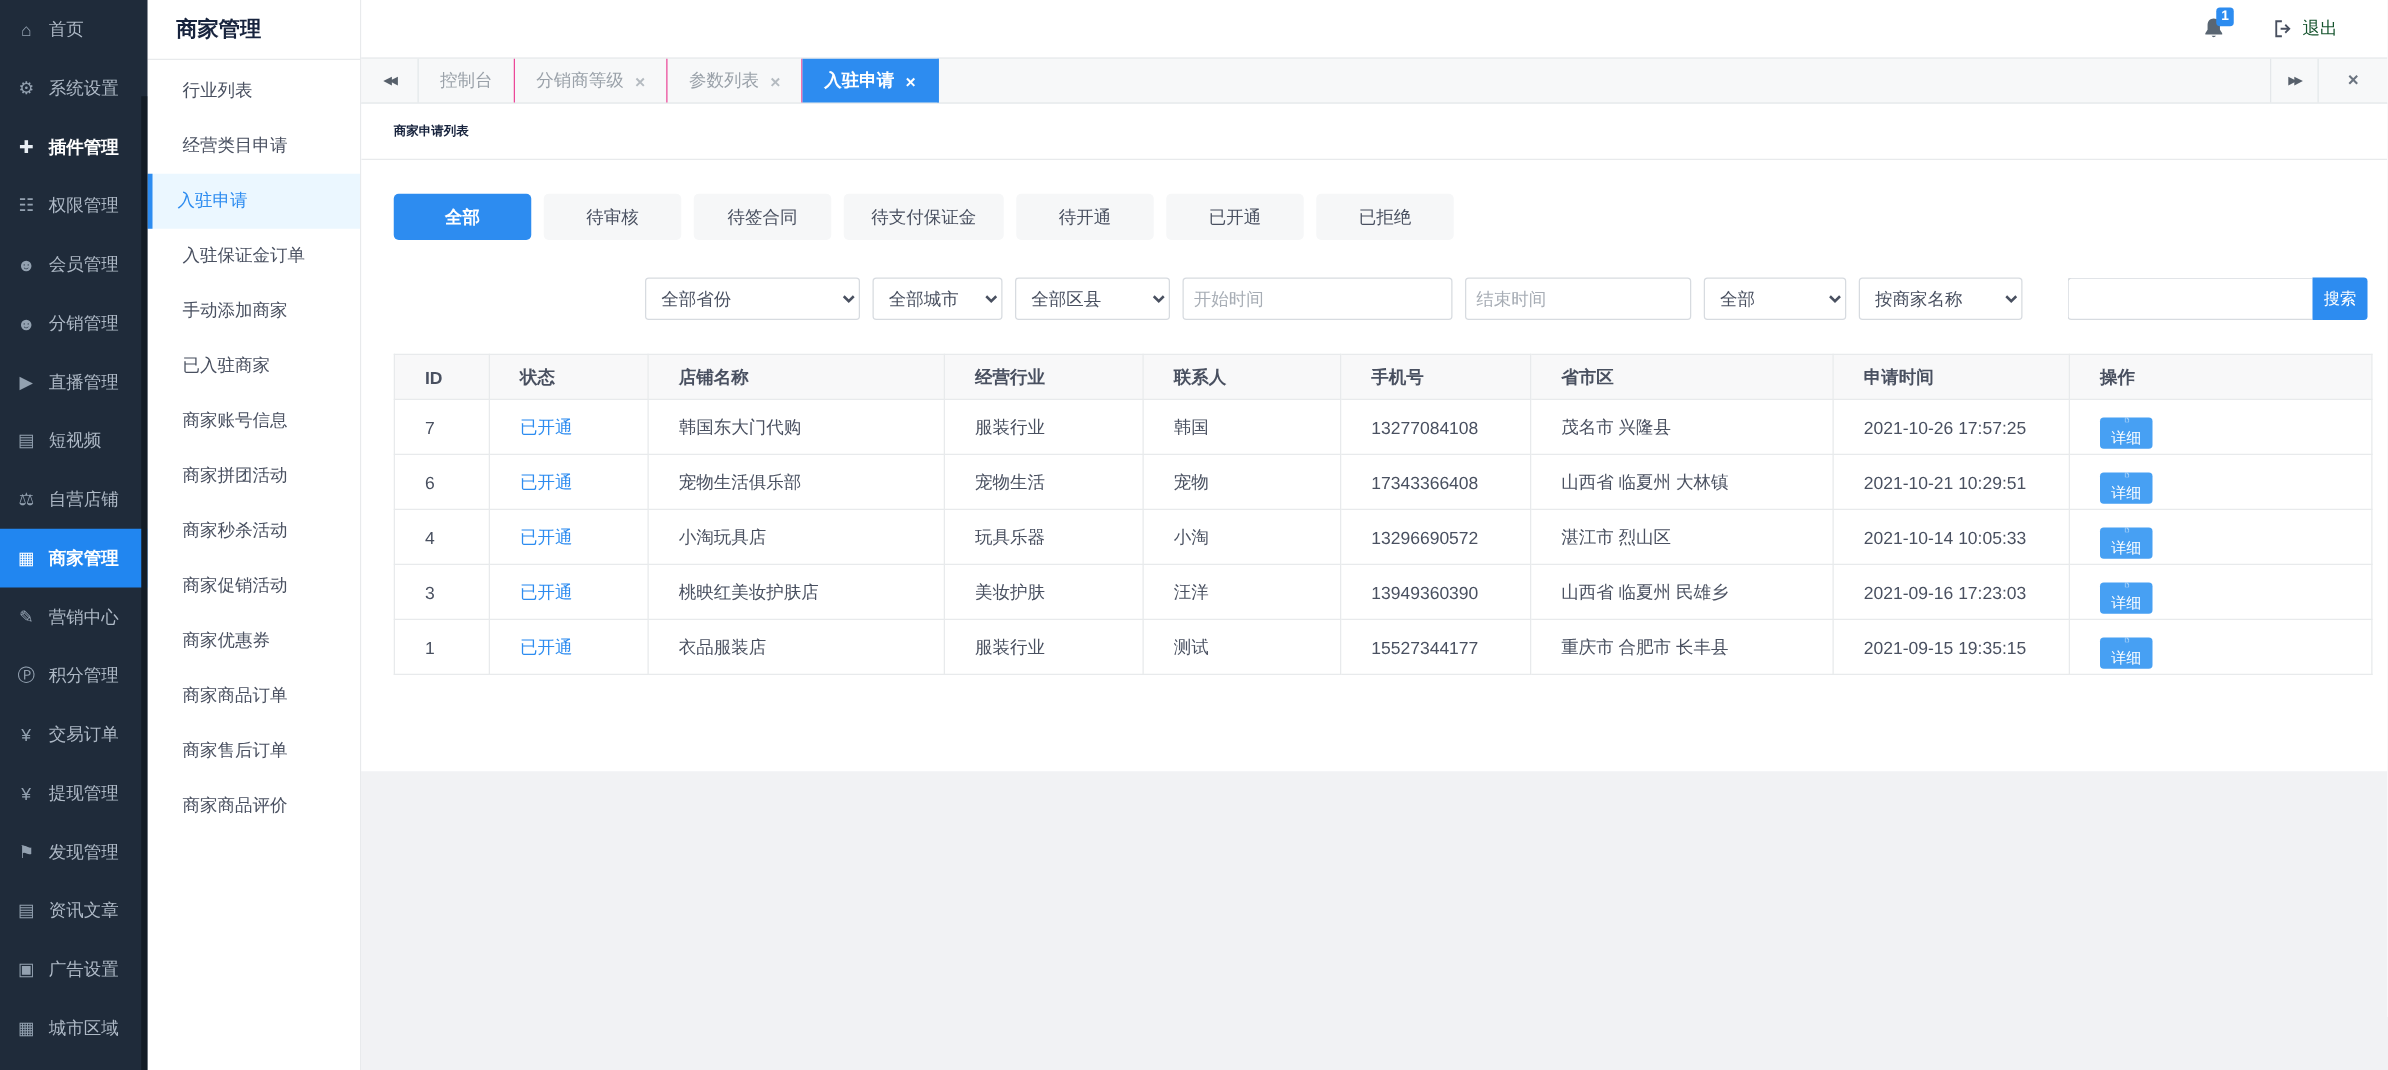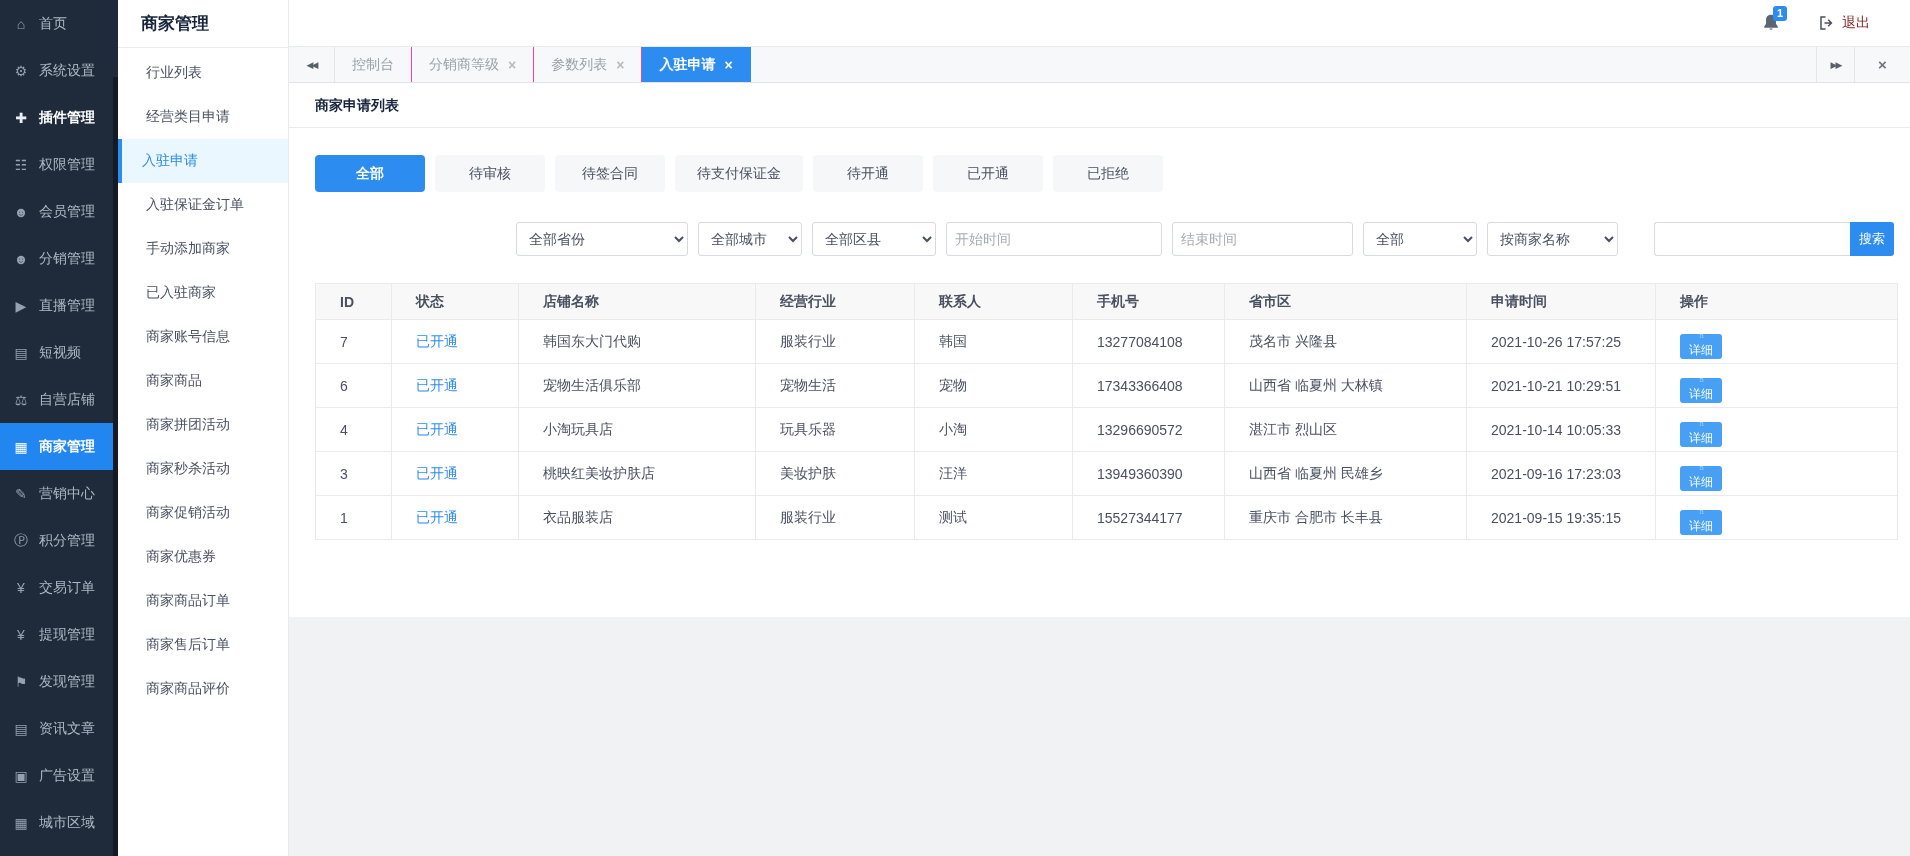--- a/index.html
+++ b/index.html
@@ -29,41 +29,41 @@
   .sub-item.active { background:#ebf7ff; color:#2d8cf0; border-left-color:#2d8cf0; padding-left:20px; }
 
   
   .main { flex:1; min-width:0; display:flex; flex-direction:column; }
 
   .top-header { height:46px; flex:none; background:#fff; display:flex; align-items:center;
                 justify-content:flex-end; gap:36px; padding-right:40px; }
   .bell-wrap { position:relative; cursor:pointer; width:20px; height:20px; }
   .badge { position:absolute; top:-7px; left:11px; background:#2d8cf0; color:#fff; font-size:11px;
            line-height:15px; padding:0 4px; border-radius:3px; font-weight:bold; }
-  .logout { display:flex; align-items:center; gap:8px; color:#7f1d1d; font-size:14px; cursor:pointer; }
+  .logout { display:flex; align-items:center; gap:8px; color:#14532d; font-size:14px; cursor:pointer; }
 
   
   .tab-bar { height:37px; flex:none; background:#f7f8f9; border-top:1px solid #e8eaec;
              border-bottom:1px solid #dfe3e6; display:flex; align-items:stretch; }
   .tab-nav { width:46px; flex:none; display:flex; align-items:center; justify-content:center;
              color:#57606b; cursor:pointer; user-select:none; }
   .tab-nav .arrows { font-size:9px; letter-spacing:-2px; }
   .tab-nav.left  { border-right:1px solid #e4e7ea; }
   .tab-nav.rightsep { border-left:1px solid #e4e7ea; margin-left:auto; width:38px; }
   .tab-nav.closeall { border-left:1px solid #e4e7ea; width:56px; font-size:15px; font-weight:bold; color:#6b7480; }
   .tabs { display:flex; }
   .tab { display:flex; align-items:center; gap:9px; padding:0 17px; font-size:14px; color:#9aa1a9;
          border-right:1px solid #ec4899; cursor:pointer; white-space:nowrap; }
   .tab .close { font-size:14px; font-weight:bold; color:#b5bbc1; line-height:1; }
   .tab.active { background:#2d8cf0; color:#fff; border-right-color:#2d8cf0; font-weight:bold; }
   .tab.active .close { color:#fff; }
 
   
   .panel { background:#fff; height:534px; overflow:hidden; }
-  .panel-header { height:45px; line-height:45px; padding-left:26px; font-size:14px; font-weight:bold;
+  .panel-header { height:45px; line-height:45px; padding-left:26px; font-size:10px; font-weight:bold;
                   color:#17233d; border-bottom:1px solid #e8eaec; }
 
   .status-tabs { display:flex; gap:10px; margin:27px 0 0 26px; }
   .status-btn { height:37px; min-width:110px; padding:0 22px; display:flex; align-items:center;
                 justify-content:center; background:#f6f7f8; color:#495060; font-size:14px;
                 border-radius:4px; cursor:pointer; white-space:nowrap; }
   .status-btn.active { background:#2d8cf0; color:#fff; font-weight:bold; }
 
   .filter-row { display:flex; justify-content:flex-end; align-items:center; gap:10px;
                 margin-top:30px; padding-right:16px; }
@@ -173,21 +173,20 @@
   <div class="sub-sidebar">
     <div class="sub-title">商家管理</div>
     <div class="sub-items" id="subItems">
         <div class="sub-item">行业列表</div>
         <div class="sub-item">经营类目申请</div>
         <div class="sub-item active">入驻申请</div>
         <div class="sub-item">入驻保证金订单</div>
         <div class="sub-item">手动添加商家</div>
         <div class="sub-item">已入驻商家</div>
         <div class="sub-item">商家账号信息</div>
-        <div class="sub-item">商家商品</div>
         <div class="sub-item">商家拼团活动</div>
         <div class="sub-item">商家秒杀活动</div>
         <div class="sub-item">商家促销活动</div>
         <div class="sub-item">商家优惠券</div>
         <div class="sub-item">商家商品订单</div>
         <div class="sub-item">商家售后订单</div>
         <div class="sub-item">商家商品评价</div>
       </div>
   </div>
 

